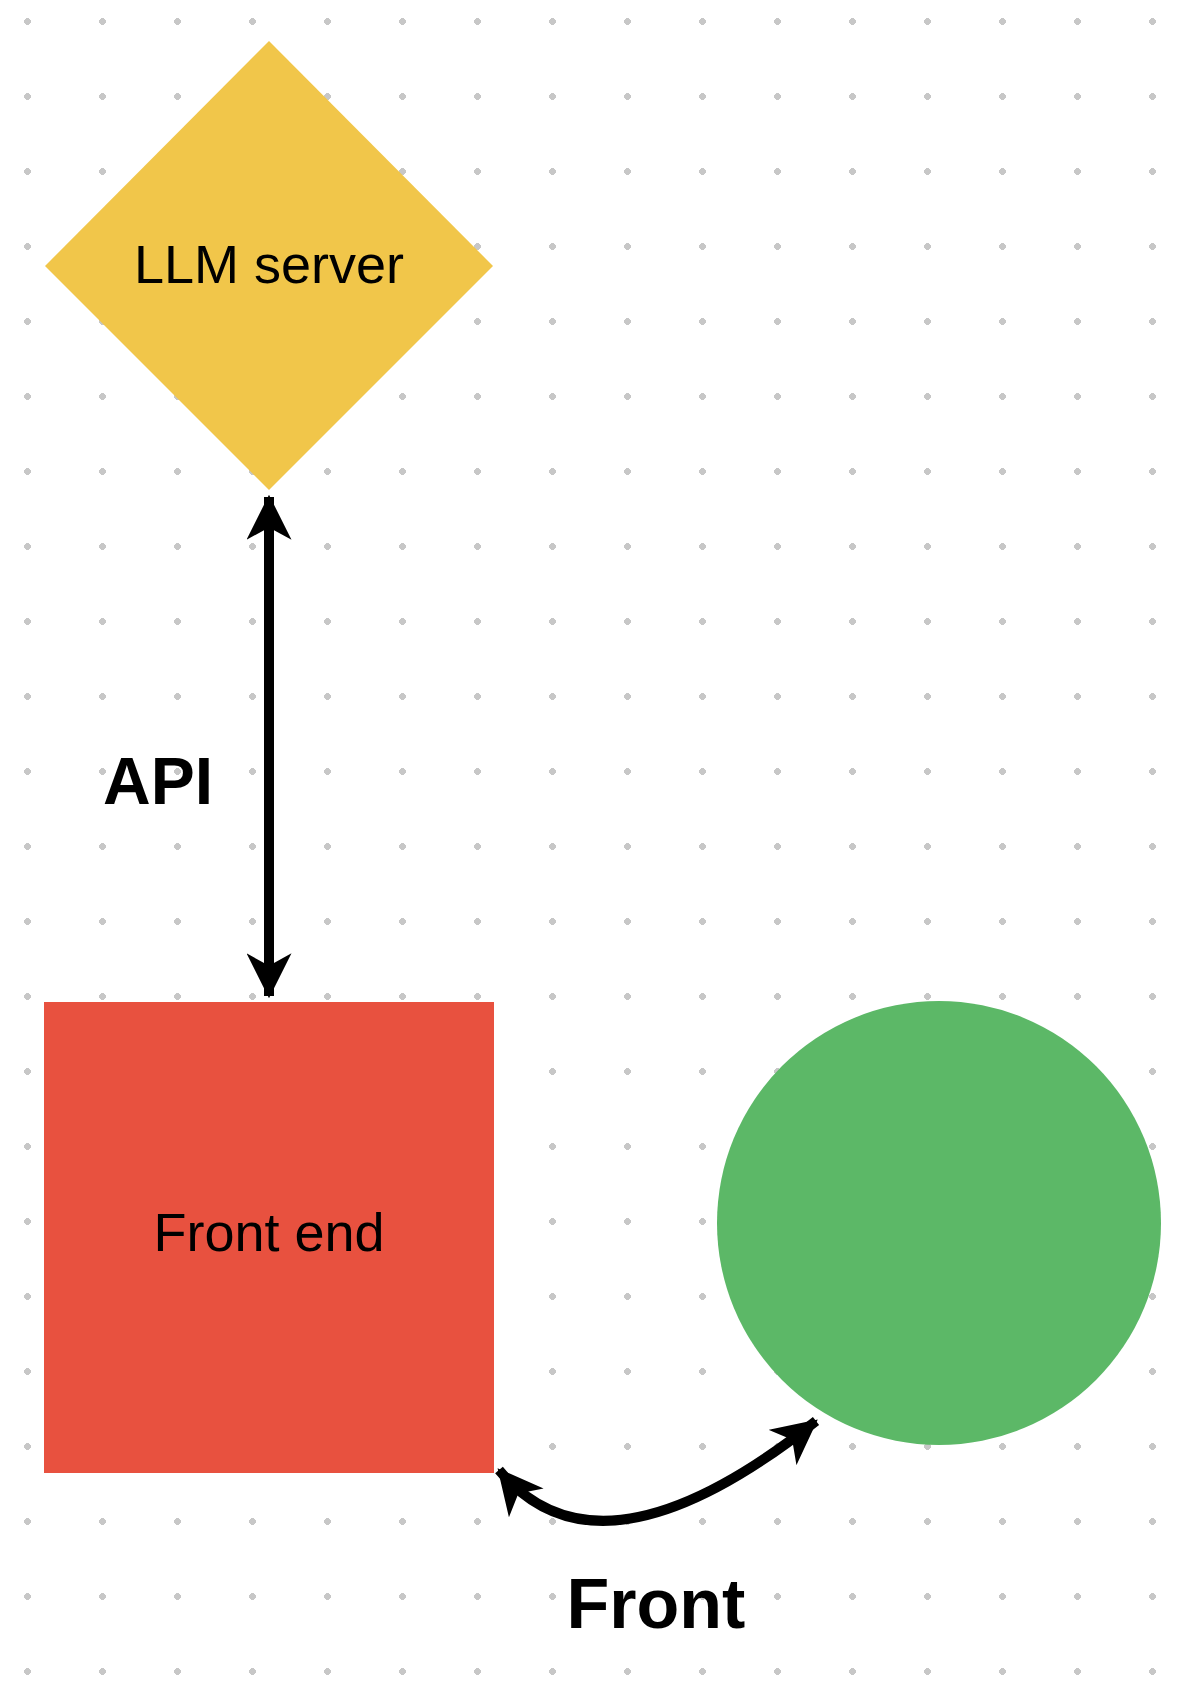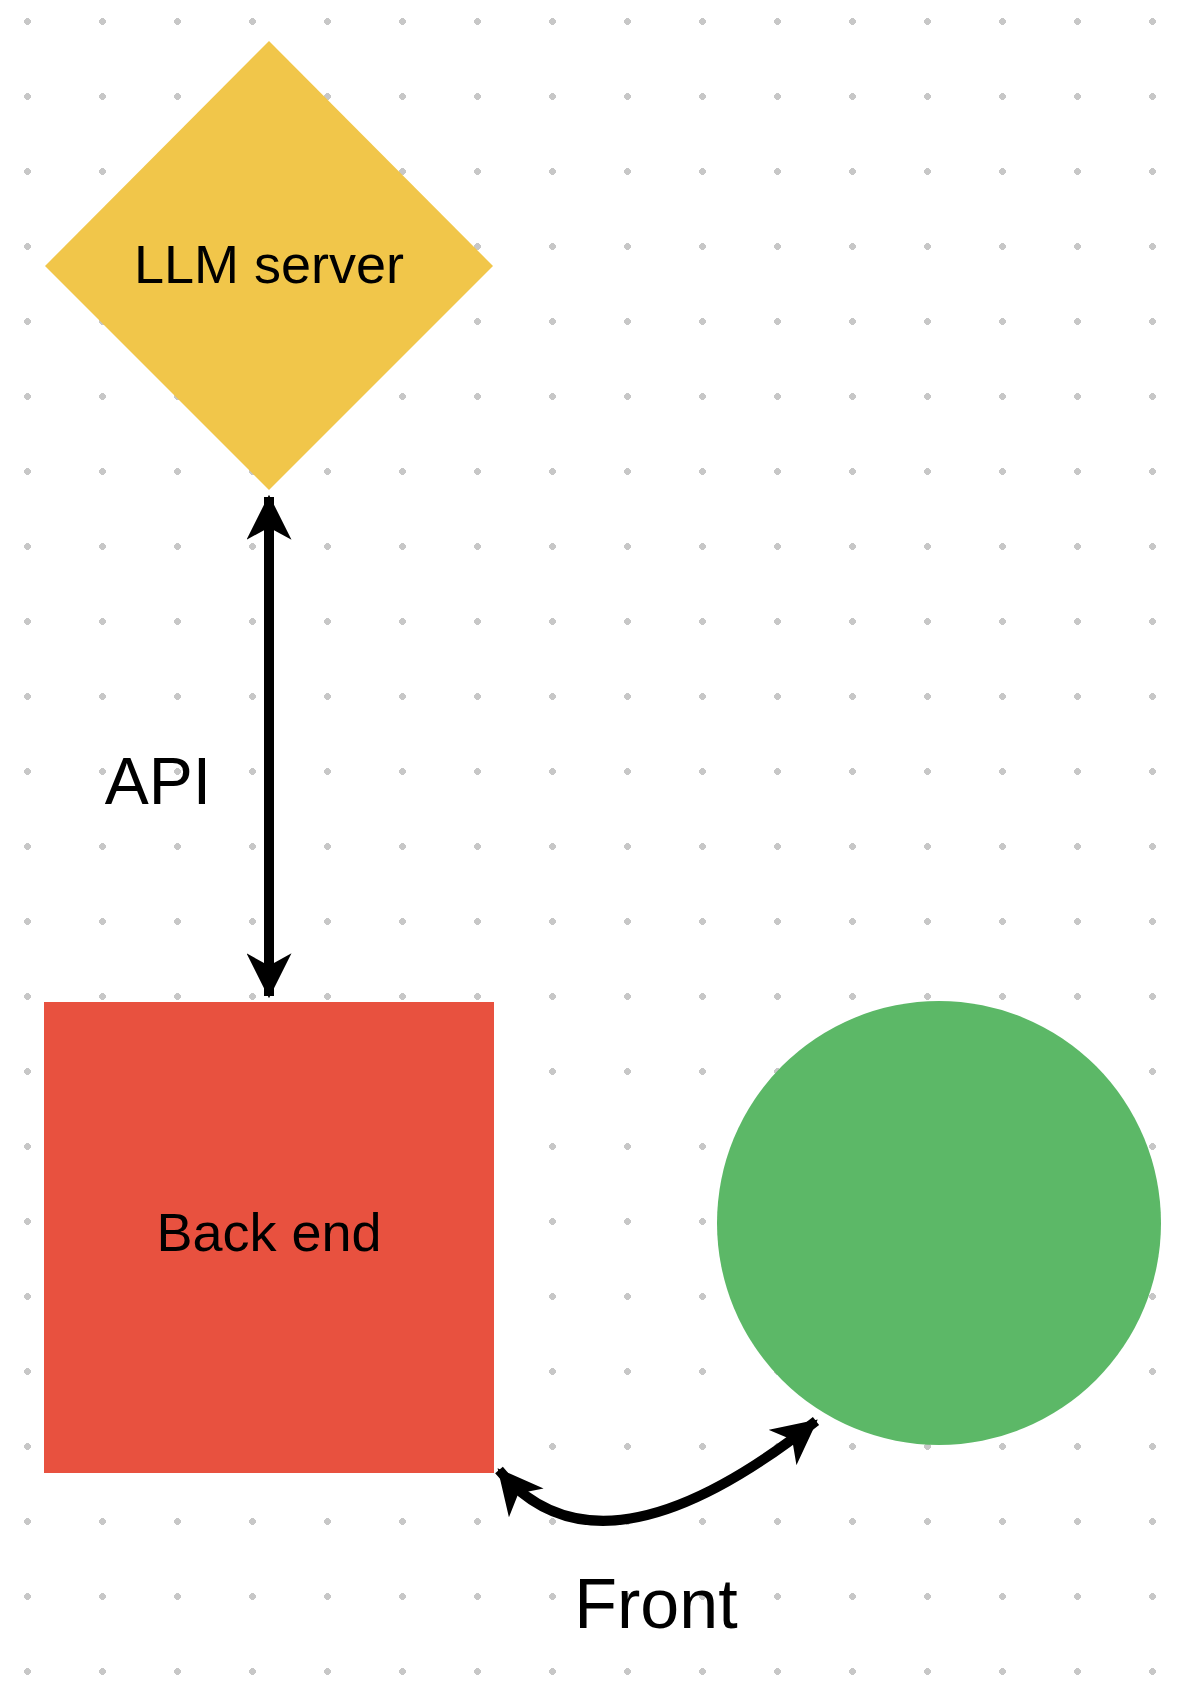--- a/index.html
+++ b/index.html
@@ -31,21 +31,21 @@
     transform: translate(-50%, -50%);
     white-space: nowrap;
     color: #000000;
     line-height: 1;
   }
   .node-label {
     font-size: 54px;
     font-weight: 400;
   }
   .edge-label {
-    font-weight: 400;
+    font-weight: 700;
     text-align: right;
   }
   .edge-label-api {
     left: 158px;
     top: 781px;
     font-size: 66px;
   }
   .edge-label-webrtc {
     left: 656px;
     top: 1604px;
@@ -82,20 +82,20 @@
 
     <circle cx="939" cy="1223" r="222" fill="#5CB867"></circle>
 
     <line x1="269" y1="497" x2="269" y2="996" stroke-width="10" fill="none" marker-start="url(#arrowhead)" marker-end="url(#arrowhead)" stroke="#000000"></line>
 
     <path d="M 499 1470 Q 600 1592 816 1421" stroke-width="10" fill="none" marker-start="url(#arrowhead)" marker-end="url(#arrowhead)" stroke="#000000"></path>
   </svg>
 
   <div class="label node-label node-label-llm">LLM server</div>
 
-  <div class="label node-label node-label-back">Back end</div>
+  <div class="label node-label node-label-back">Front end</div>
 
 
   <div class="label edge-label edge-label-api">API</div>
 
   <div class="label edge-label edge-label-webrtc">Front</div>
 
 </div>
 
 </body></html>

